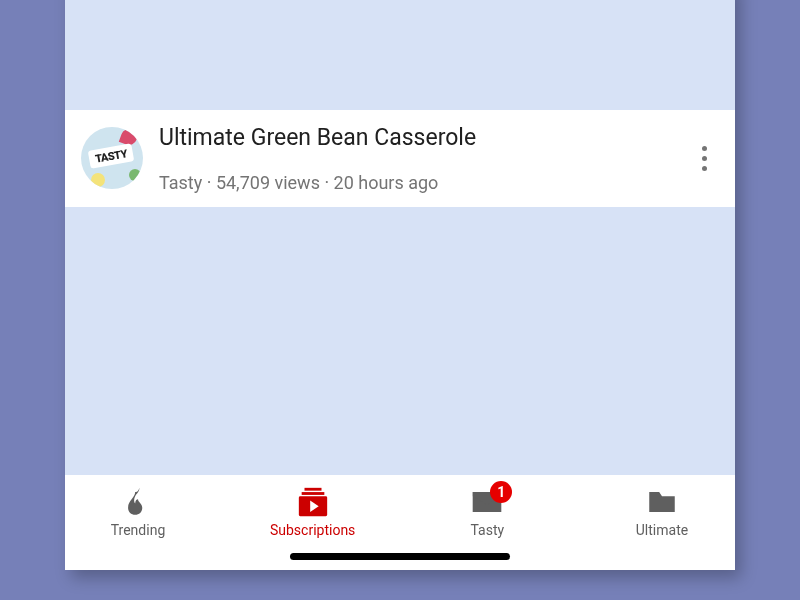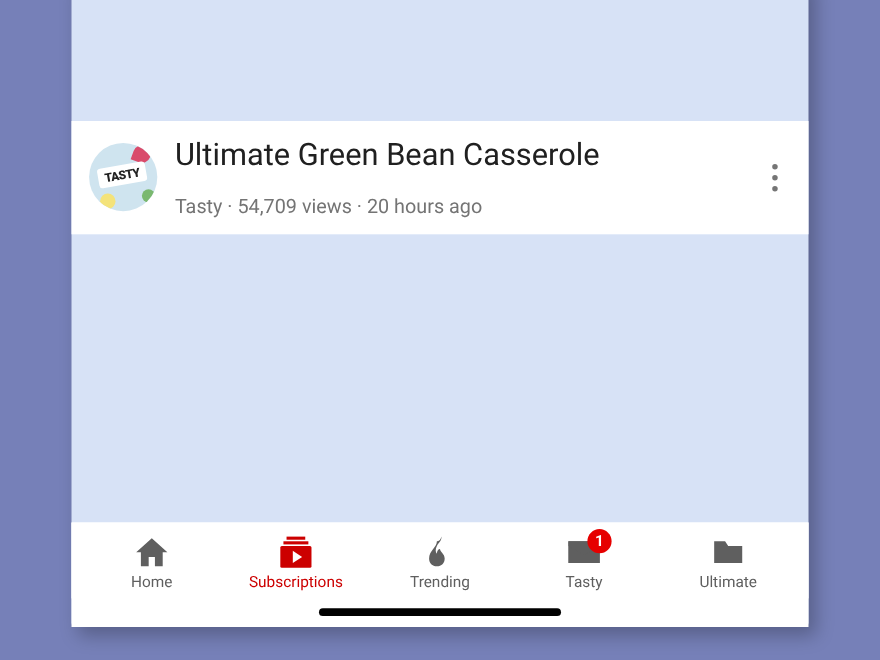--- a/index.html
+++ b/index.html
@@ -64,21 +64,21 @@
       justify-content: center;
     }
     .avatar-blob1 { position:absolute; top:2px; right:6px; width:16px; height:16px; background:#d94b6b; border-radius:50% 50% 50% 0; transform:rotate(20deg); }
     .avatar-blob2 { position:absolute; bottom:2px; left:10px; width:14px; height:14px; background:#f4e37a; border-radius:50%; }
     .avatar-blob3 { position:absolute; bottom:8px; right:2px; width:12px; height:12px; background:#7ab86f; border-radius:50%; }
     .video-info {
       flex: 1;
       min-width: 0;
     }
     .video-title {
-      font-size: 28px;
+      font-size: 23px;
       color: #202020;
       line-height: 1.2;
       margin-bottom: 20px;
     }
     .video-meta {
       font-size: 18px;
       color: #747474;
     }
     .more-btn {
       width: 30px;
@@ -172,51 +172,43 @@
         <span></span>
       </div>
     </div>
 
     <div style="flex:1"></div>
   </div>
 
   <div class="nav-wrap">
     <div class="bottom-nav">
 
+
       <div class="nav-item">
         <div class="nav-icon">
           <svg viewBox="0 0 24 24">
-              <path fill="#5f5f5f" d="M12 3l10 9h-3v9h-5v-6h-4v6H5v-9H2z"></path>
+              <path fill="#5f5f5f" d="M13 2c0 3-2 4-3 6-1 2-1 4 0 5 0-2 1-3 2-3 0 2 3 3 3 6 0 3-2 5-5 5s-5-2-5-5c0-5 5-7 5-11 1 0 2 0 3-3z"></path>
             </svg>
         </div>
-        <div class="nav-label">Home</div>
+        <div class="nav-label">Trending</div>
       </div>
 
       <div class="nav-item active">
         <div class="nav-icon">
           <svg viewBox="0 0 24 24">
             <rect x="6" y="2" width="12" height="2" fill="#cc0000"></rect>
             <rect x="4" y="5" width="16" height="2" fill="#cc0000"></rect>
             <rect x="2" y="8" width="20" height="14" rx="1" fill="#cc0000"></rect>
             <path d="M10 11v8l6-4z" fill="#ffffff"></path>
           </svg>
         </div>
         <div class="nav-label">Subscriptions</div>
       </div>
 
       <div class="nav-item">
-        <div class="nav-icon">
-          <svg viewBox="0 0 24 24">
-              <path fill="#5f5f5f" d="M13 2c0 3-2 4-3 6-1 2-1 4 0 5 0-2 1-3 2-3 0 2 3 3 3 6 0 3-2 5-5 5s-5-2-5-5c0-5 5-7 5-11 1 0 2 0 3-3z"></path>
-            </svg>
-        </div>
-        <div class="nav-label">Trending</div>
-      </div>
-
-      <div class="nav-item">
         <div class="badge">1</div>
         <div class="nav-icon">
           <svg viewBox="0 0 24 24">
               <path fill="#5f5f5f" d="M2 5h20v14H2z M2 5l10 7 10-7" stroke="#fff" stroke-width="0"></path>
               <path fill="#5f5f5f" d="M2 5h20v14H2V5zm1.5 1.2L12 12l8.5-5.8V18h-17V6.2z"></path>
               <path fill="#5f5f5f" d="M2 5h20v3l-10 6L2 8z"></path>
             </svg>
         </div>
         <div class="nav-label">Tasty</div>
       </div>

